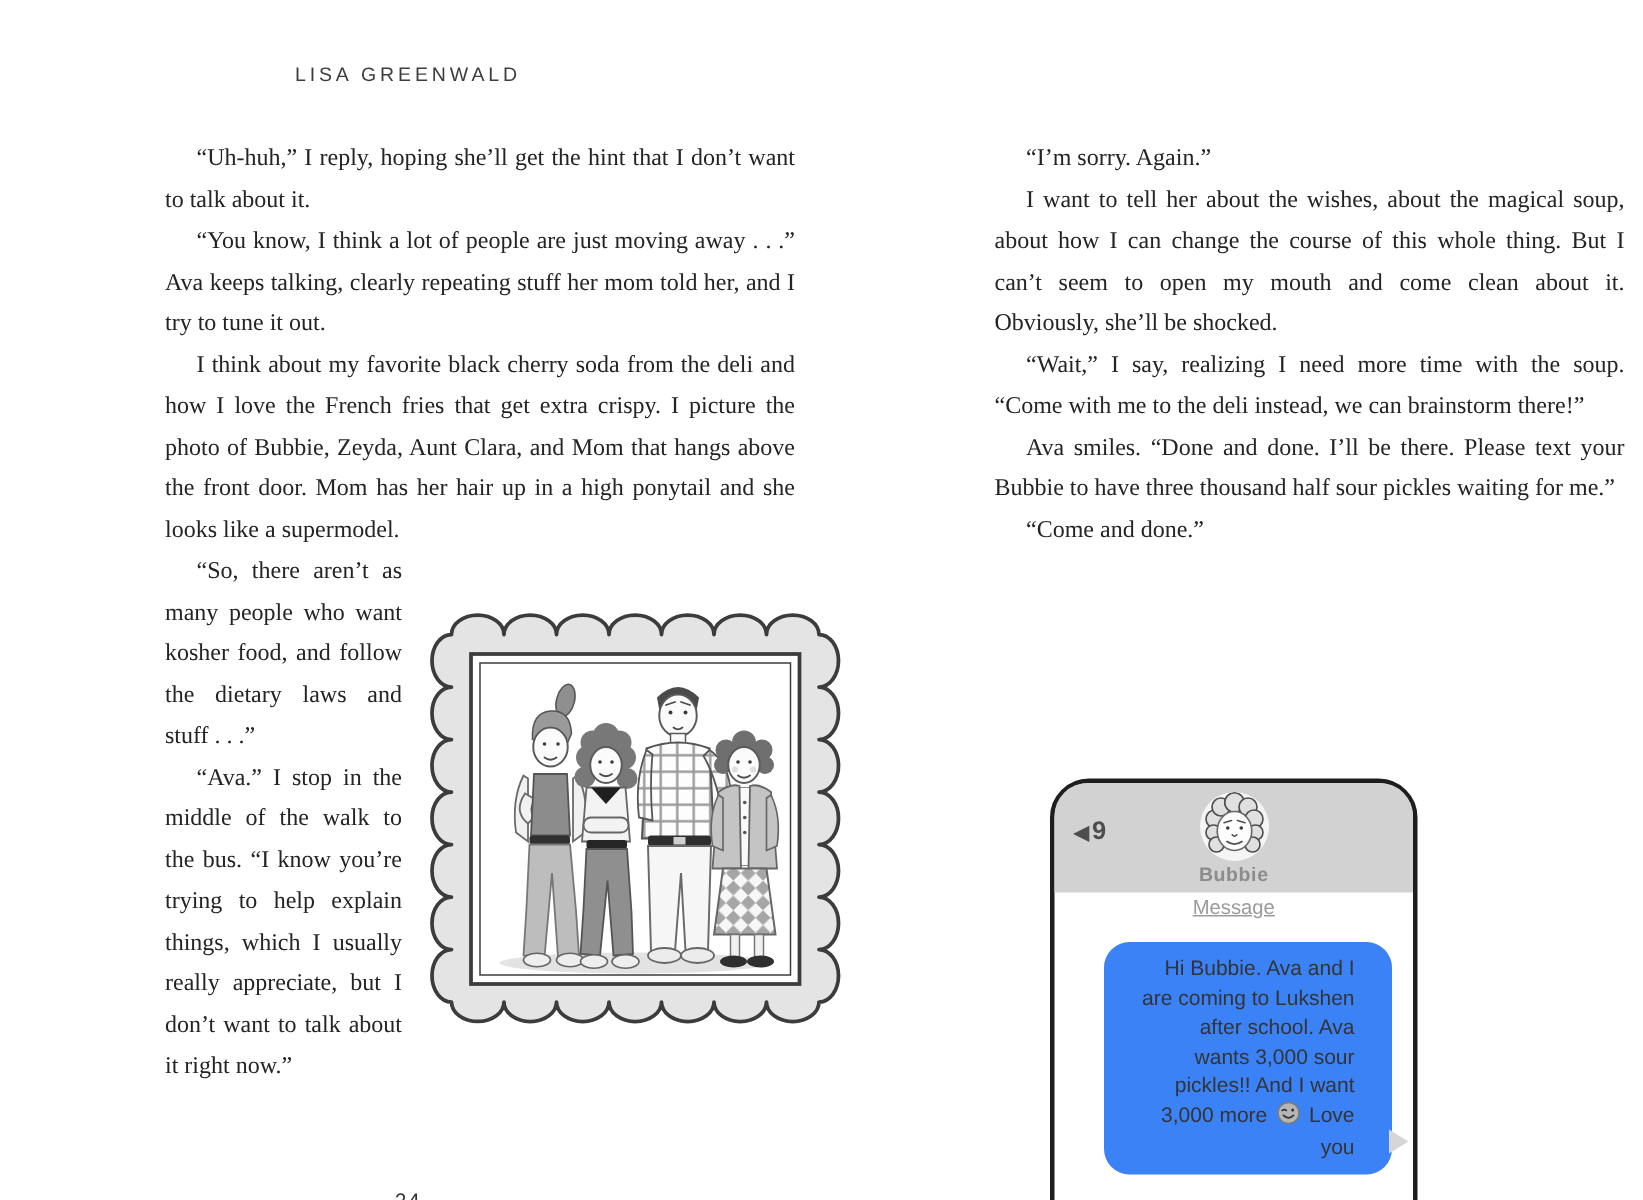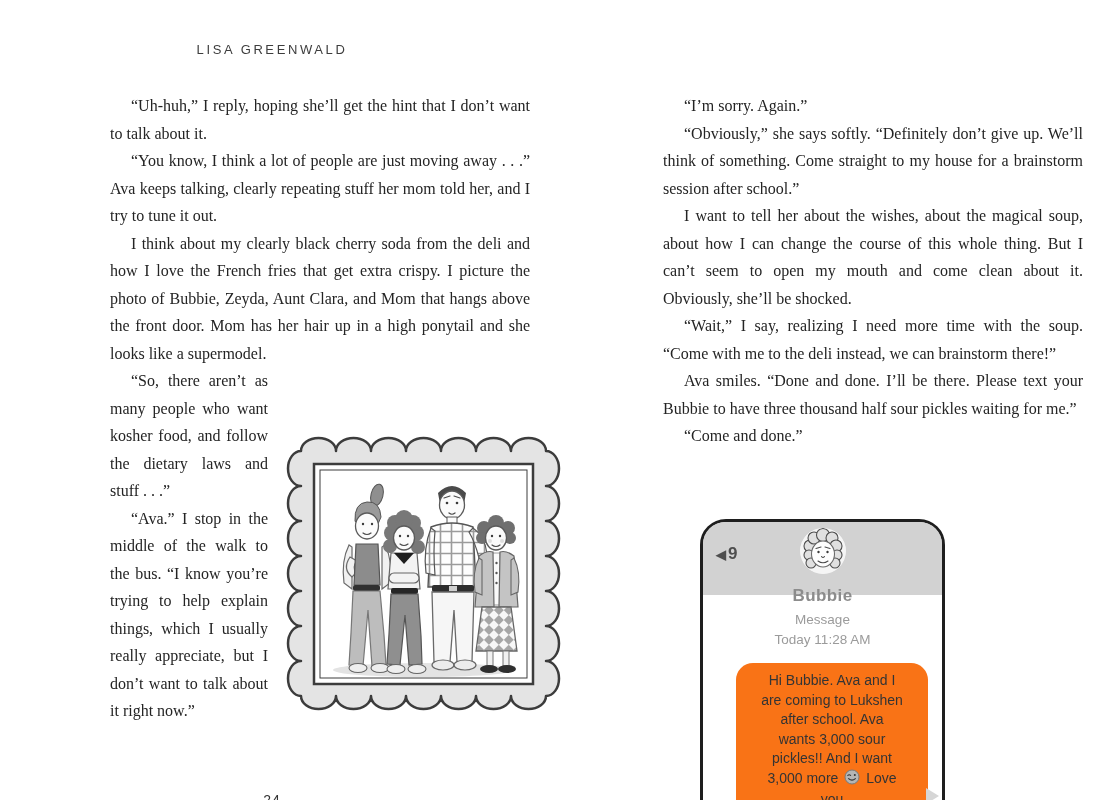--- a/index.html
+++ b/index.html
@@ -13,21 +13,21 @@
   .running-head{
     position:absolute;top:42px;left:0;width:100%;text-align:center;
     font-family:"Liberation Sans", sans-serif;font-size:13px;letter-spacing:2.6px;
     color:#3d3d3d;
   }
   .body-text{position:absolute;top:92px;left:0;width:420px;margin-left:48px;}
   p.body-par{
     margin:0;text-align:justify;text-indent:21px;
     font-size:16px;line-height:27.5px;color:#242424;
   }
-  .photo-row{display:flex;align-items:flex-end;width:460px;}
+  .photo-row{display:flex;align-items:center;width:460px;}
   .narrow-col{width:158px;flex:none;}
   .narrow-col p.body-par{width:158px;}
   .photo{flex:none;width:285px;margin-left:13px;margin-top:6px;}
   .page-number{
     position:absolute;top:792px;left:0;width:100%;text-align:center;
     font-family:"Liberation Sans", sans-serif;font-size:14px;letter-spacing:1px;color:#333;
   }
   
   .phone{
     position:absolute;left:85px;top:519px;width:245px;height:330px;
@@ -40,45 +40,45 @@
   }
   .back-control{
     position:absolute;left:13px;top:22px;display:flex;align-items:center;
     color:#4e4e4e;font-weight:bold;font-size:17px;
   }
   .back-chevron{font-size:13px;margin-right:2px;line-height:1;}
   .avatar{
     width:46px;height:46px;margin-top:6px;border-radius:50%;overflow:hidden;
     background:#f3f3f3;flex:none;
   }
-  .contact-name{font-size:17px;font-weight:bold;color:#8c8c8c;letter-spacing:.4px;margin-top:12px;}
-  .msg-meta{text-align:center;color:#9b9b9b;font-size:13.5px;line-height:20px;margin-top:15px;}
+  .contact-name{font-size:13px;font-weight:bold;color:#8c8c8c;letter-spacing:.4px;margin-top:1px;}
+  .msg-meta{text-align:center;color:#9b9b9b;font-size:13.5px;line-height:20px;text-decoration:underline;}
   .bubble{
     position:relative;box-sizing:border-box;
     margin:13px 14px 0 auto;width:192px;
-    background:#f97316;border-radius:17px;padding:8px 25px;
-    font-size:14px;line-height:19.5px;color:#343434;text-align:center;
+    background:#3b82f6;border-radius:17px;padding:8px 25px;
+    font-size:14px;line-height:19.5px;color:#343434;text-align:right;
   }
   .bubble::after{
     content:"";position:absolute;right:-11px;bottom:14px;width:0;height:0;
     border-top:8px solid transparent;border-bottom:8px solid transparent;
     border-left:13px solid #d6d6d6;
   }
   .emoji{display:inline-block;vertical-align:-2px;margin:0 2px;}
 </style>
 </head>
 <body>
 
 <div class="page page-left">
   <div class="running-head">LISA GREENWALD</div>
 
   <div class="body-text">
     <p class="body-par">“Uh-huh,” I reply, hoping she’ll get the hint that I don’t want to talk about it.</p>
     <p class="body-par">“You know, I think a lot of people are just moving away . . .” Ava keeps talking, clearly repeating stuff her mom told her, and I try to tune it out.</p>
-    <p class="body-par">I think about my clearly black cherry soda from the deli and how I love the French fries that get extra crispy. I picture the photo of Bubbie, Zeyda, Aunt Clara, and Mom that hangs above the front door. Mom has her hair up in a high ponytail and she looks like a supermodel.</p>
+    <p class="body-par">I think about my favorite black cherry soda from the deli and how I love the French fries that get extra crispy. I picture the photo of Bubbie, Zeyda, Aunt Clara, and Mom that hangs above the front door. Mom has her hair up in a high ponytail and she looks like a supermodel.</p>
 
     <div class="photo-row">
       <div class="narrow-col">
         <p class="body-par">“So, there aren’t as many people who want kosher food, and follow the dietary laws and stuff . . .”</p>
         <p class="body-par">“Ava.” I stop in the middle of the walk to the bus. “I know you’re trying to help explain things, which I usually really appreciate, but I don’t want to talk about it right now.”</p>
       </div>
 
       <div class="photo">
         <svg width="285" height="294" viewBox="0 0 285 294" xmlns="http://www.w3.org/2000/svg">
           <defs>
@@ -194,21 +194,20 @@
     </div>
   </div>
 
   <div class="page-number">24</div>
 </div>
 
 <div class="page page-right">
 
   <div class="body-text">
     <p class="body-par">“I’m sorry. Again.”</p>
-    <p class="body-par">“Obviously,” she says softly. “Definitely don’t give up. We’ll think of something. Come straight to my house for a brainstorm session after school.”</p>
     <p class="body-par">I want to tell her about the wishes, about the magical soup, about how I can change the course of this whole thing. But I can’t seem to open my mouth and come clean about it. Obviously, she’ll be shocked.</p>
     <p class="body-par">“Wait,” I say, realizing I need more time with the soup. “Come with me to the deli instead, we can brainstorm there!”</p>
     <p class="body-par">Ava smiles. “Done and done. I’ll be there. Please text your Bubbie to have three thousand half sour pickles waiting for me.”</p>
     <p class="body-par">“Come and done.”</p>
   </div>
 
   <div class="phone">
     <div class="phone-header">
       <div class="back-control">
         <span class="back-chevron">◀</span>
@@ -240,21 +239,20 @@
             <path d="M16 20.5 l5 -1.5 M25 19 l5 1.5 M21.5 28.5 q1.5 2 3 0 M18 33 q5 3.5 10 0" stroke="#4e4e4e" stroke-width="1.1" fill="none" stroke-linecap="round"></path>
           </g>
         </svg>
       </div>
       <div class="contact-name">Bubbie</div>
     </div>
 
     <div class="phone-body">
       <div class="msg-meta">
         <div>Message</div>
-        <div>Today 11:28 AM</div>
       </div>
       <div class="bubble">
         <span>Hi Bubbie. Ava and I are coming to Lukshen after school. Ava wants 3,000 sour pickles!! And I want 3,000 more</span>
         <span class="emoji">
           <svg width="16" height="16" viewBox="0 0 16 16" xmlns="http://www.w3.org/2000/svg">
             <circle cx="8" cy="8" r="7" fill="#b5b5b5" stroke="#7a7a7a" stroke-width="1"></circle>
             <path d="M3.8 6.3 q1.4 -1.2 2.8 0" stroke="#333" stroke-width="1.1" fill="none" stroke-linecap="round"></path>
             <circle cx="10.8" cy="6" r="1" fill="#333"></circle>
             <path d="M4.6 9.6 q3.4 3.2 6.8 0" stroke="#333" stroke-width="1.1" fill="none" stroke-linecap="round"></path>
           </svg>

